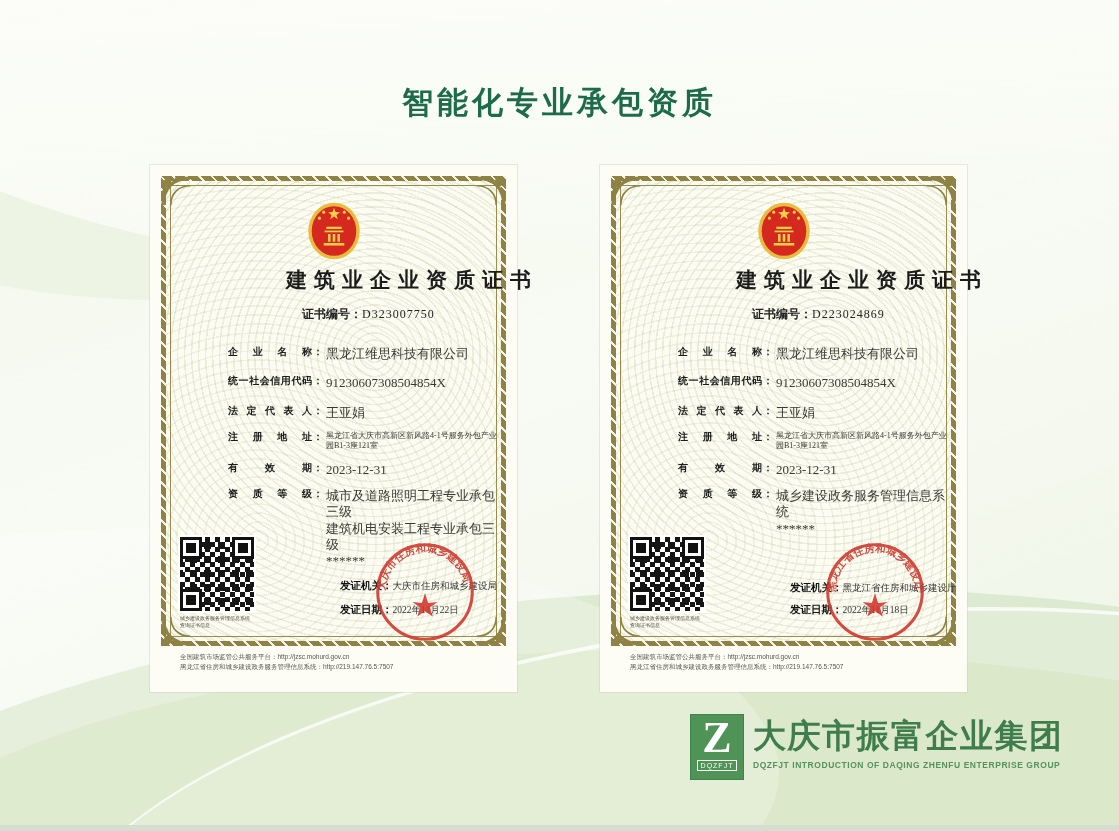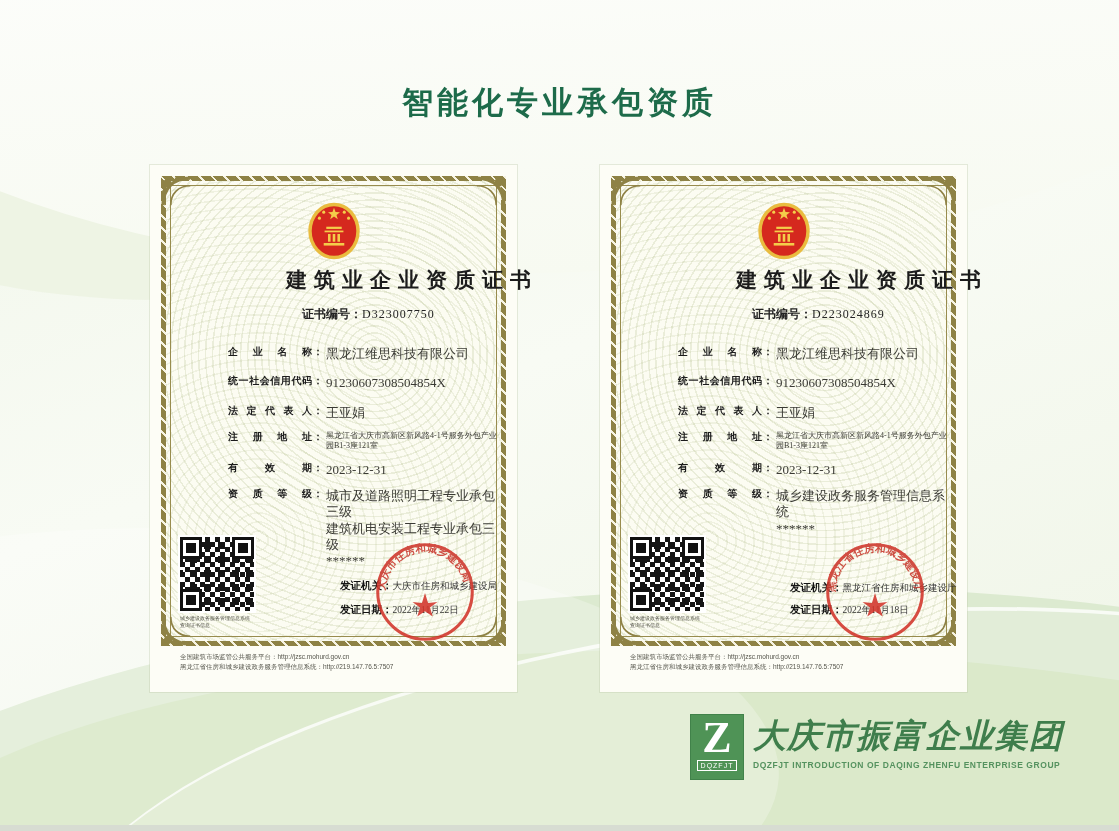--- a/index.html
+++ b/index.html
@@ -114,21 +114,21 @@
     width:54px;height:66px;background:#4f9356;border:1px solid #41824a;
     display:flex;flex-direction:column;align-items:center;justify-content:flex-start;
     box-sizing:border-box;padding-top:1px;
   }
   .logo-letter{font-size:44px;line-height:.98;font-weight:bold;color:#ffffff;font-family:"Liberation Serif",serif;}
   .logo-abbr{
     margin-top:1px;font-size:7px;letter-spacing:1px;color:#fff;
     border:1px solid #fff;padding:0 3px;line-height:1.3;
   }
   .logo-text{display:flex;flex-direction:column;}
-  .company-name{font-size:33px;font-weight:bold;color:#3f7e4c;letter-spacing:1.5px;line-height:1.35;font-style:italic;}
+  .company-name{font-size:33px;font-weight:bold;color:#3f7e4c;letter-spacing:1.5px;line-height:1.35;}
   .company-tagline{font-size:8.5px;color:#55925f;letter-spacing:.55px;font-weight:bold;margin-top:1px;}
 </style>
 </head>
 <body>
 
 <div class="bg">
   <div class="wave wave-tl"></div>
   <div class="wave wave-top"></div>
   <div class="wave wave-b1"></div>
   <div class="wave wave-b2"></div>

